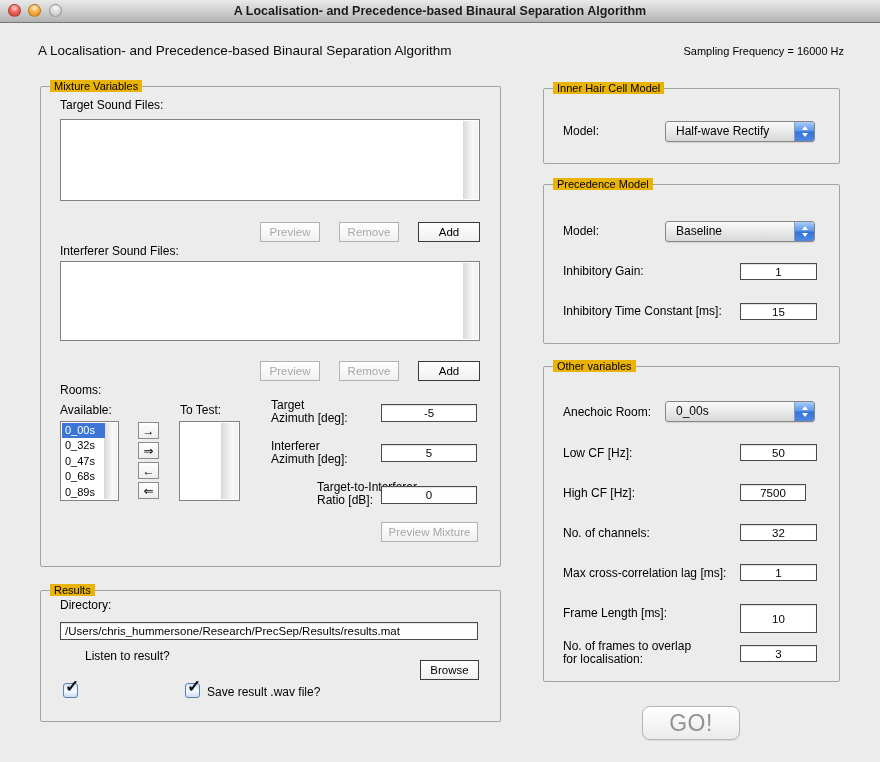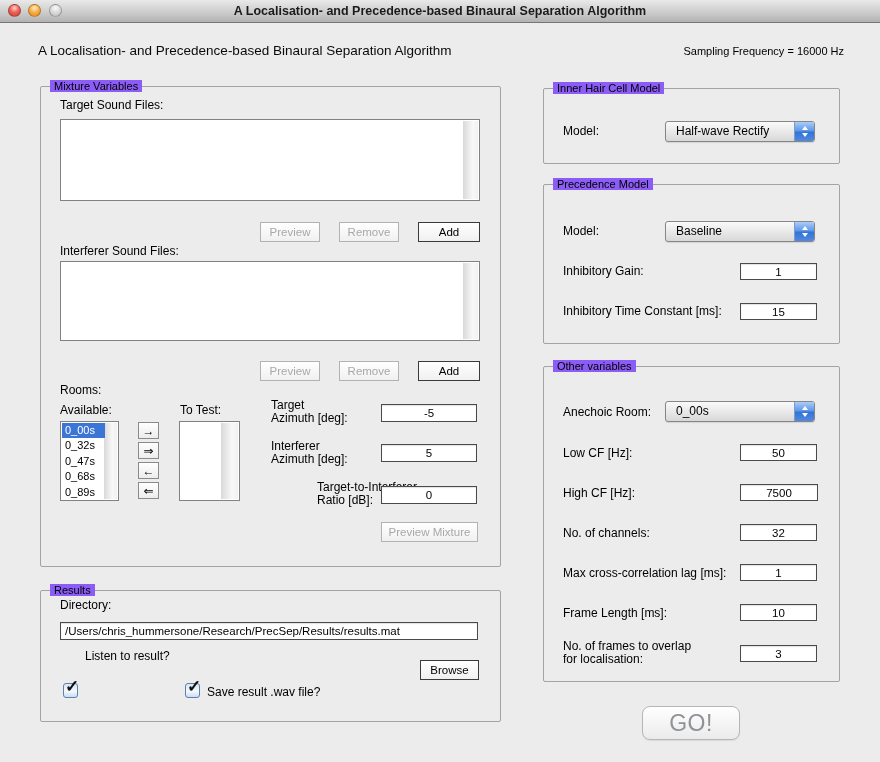--- a/index.html
+++ b/index.html
@@ -15,21 +15,21 @@
     border-bottom:1px solid #757575;
   }
   .titletext { line-height:22px; text-align:center; font-size:12.5px; font-weight:bold; color:#1b1b1b; }
   .tl { position:absolute; top:4px; width:13px; height:13px; border-radius:50%; border:1px solid rgba(0,0,0,0.28); box-sizing:border-box; }
   .tl.red    { left:8px;  background:radial-gradient(circle at 50% 28%, #ffd2cd, #ef6258 45%, #ca3c30); }
   .tl.orange { left:28px; background:radial-gradient(circle at 50% 28%, #ffeccb, #f7ab3c 50%, #e08a1e); }
   .tl.grey   { left:49px; background:radial-gradient(circle at 50% 28%, #fafafa, #d6d6d6 55%, #b9b9b9); }
   .lbl { position:absolute; font-size:12px; line-height:13px; color:#000; white-space:nowrap; }
   .two-line { white-space:pre-line; }
   .groupbox { position:absolute; border:1px solid #a3a3a3; border-radius:2px; background:transparent; }
-  .group-label { position:absolute; font-size:11px; line-height:12px; background:#8b5cf6; padding:0 4px; white-space:nowrap; }
+  .group-label { position:absolute; font-size:11px; line-height:12px; background:#eab308; padding:0 4px; white-space:nowrap; }
 
   .listbox { position:absolute; background:#ffffff; border:1px solid #828282; box-sizing:border-box; }
   .scrollstrip { position:absolute; top:0; bottom:0; right:0; width:15px;
     background:linear-gradient(to right,#d9d9d9,#f8f8f8 65%,#f1f1f1); }
   .scrollstrip.narrow { width:13px; }
   .listitems { position:absolute; left:1px; top:1px; bottom:1px; right:14px; overflow:hidden; }
   .listitem { height:15.4px; line-height:15.4px; padding-left:3px; font-size:11px; white-space:nowrap; }
   .listitem.sel { background:#3b76d6; color:#fff; }
 
   .btn { position:absolute; display:flex; align-items:center; justify-content:center;
@@ -231,36 +231,36 @@
       <span class="tri down"></span>
     </span>
   </div>
 
   <div class="lbl" style="left:563px; top:447px;">Low CF [Hz]:</div>
   <div class="field" style="left:740px; top:444px; width:77px; height:17px;">
       <span>50</span>
     </div>
 
   <div class="lbl" style="left:563px; top:487px;">High CF [Hz]:</div>
-  <div class="field" style="left:740px; top:484px; width:78px; height:17px;">
+  <div class="field" style="left:740px; top:484px; width:66px; height:17px;">
       <span>7500</span>
     </div>
 
   <div class="lbl" style="left:563px; top:527px;">No. of channels:</div>
   <div class="field" style="left:740px; top:524px; width:77px; height:17px;">
       <span>32</span>
     </div>
 
   <div class="lbl" style="left:563px; top:567px;">Max cross-correlation lag [ms]:</div>
   <div class="field" style="left:740px; top:564px; width:77px; height:17px;">
       <span>1</span>
     </div>
 
   <div class="lbl" style="left:563px; top:607px;">Frame Length [ms]:</div>
-  <div class="field" style="left:740px; top:604px; width:77px; height:17px;">
+  <div class="field" style="left:740px; top:604px; width:77px; height:29px;">
       <span>10</span>
     </div>
 
   <div class="lbl two-line" style="left:563px; top:640px;">No. of frames to overlap
 for localisation:</div>
   <div class="field" style="left:740px; top:645px; width:77px; height:17px;">
       <span>3</span>
     </div>
 
   <div class="go">

